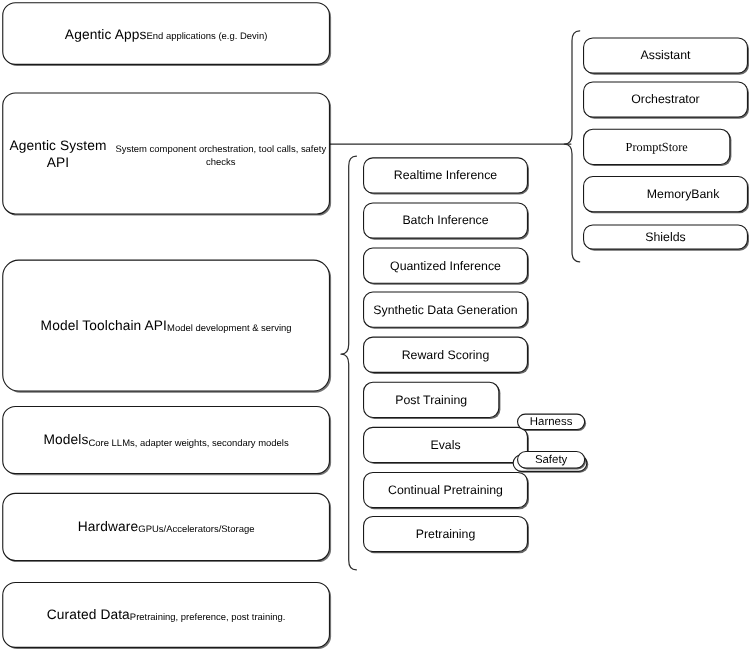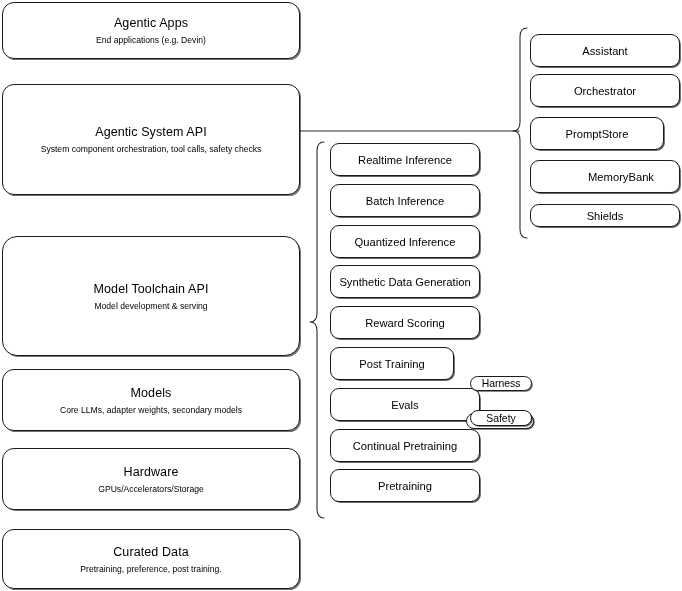--- a/index.html
+++ b/index.html
@@ -20,21 +20,21 @@
     left: 0; top: 0;
     width: 682px;
     height: 591px;
   }
   .node {
     position: absolute;
     box-sizing: border-box;
     border: 1.1px solid #1a1a1a;
     background: #ffffff;
     display: flex;
-    flex-direction: column;
+    flex-direction: row;
     align-items: center;
     justify-content: center;
     text-align: center;
   }
   
   .layer {
     border-radius: 12px;
     box-shadow: 1.5px 1.5px 0 -0.5px rgba(0,0,0,0.55);
   }
   .layer .title {
@@ -132,18 +132,18 @@
 
   <div id="eval-badges">
       <div class="node badge" style="left: 470px; top: 376px; width: 62px; height: 15px;">Harness</div>
       <div class="node badge" style="left: 466px; top: 393px; width: 68px; height: 16px; margin-top: 20px;">EvalData</div>
       <div class="node badge" style="left: 470px; top: 410px; width: 62px; height: 16px;">Safety</div>
     </div>
 
   <div id="system-column">
       <div class="node cap" style="left: 530px; top: 34px; width: 150px; height: 33px;">Assistant</div>
       <div class="node cap" style="left: 530px; top: 74px; width: 150px; height: 33px;">Orchestrator</div>
-      <div class="node cap" style="left: 530px; top: 117px; width: 134px; height: 33px;">PromptStore</div>
+      <div class="node cap" style="left: 530px; top: 117px; width: 134px; height: 33px; font-family: Liberation Serif, serif;">PromptStore</div>
       <div class="node cap" style="left: 530px; top: 160px; width: 150px; height: 33px; padding-left: 32px;">MemoryBank</div>
       <div class="node cap" style="left: 530px; top: 204px; width: 150px; height: 23px;">Shields</div>
     </div>
 
 </div>
 
 </body></html>

